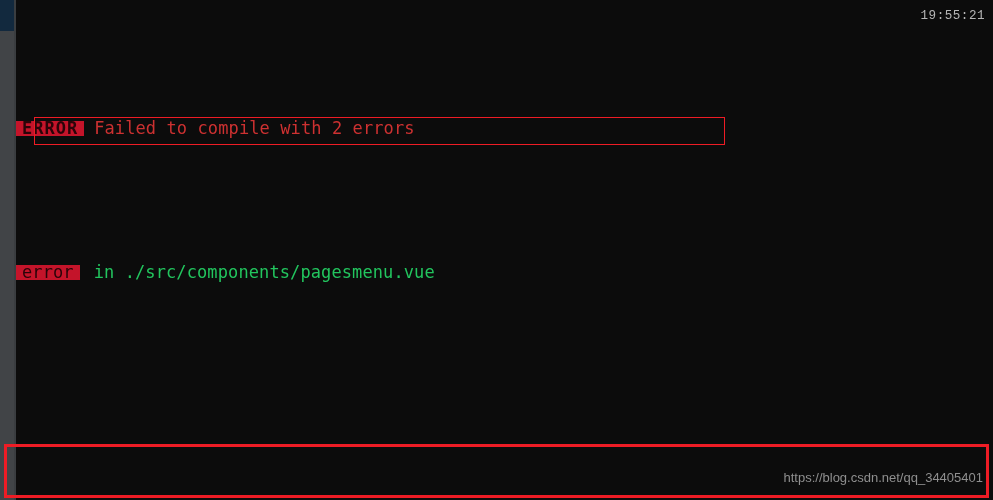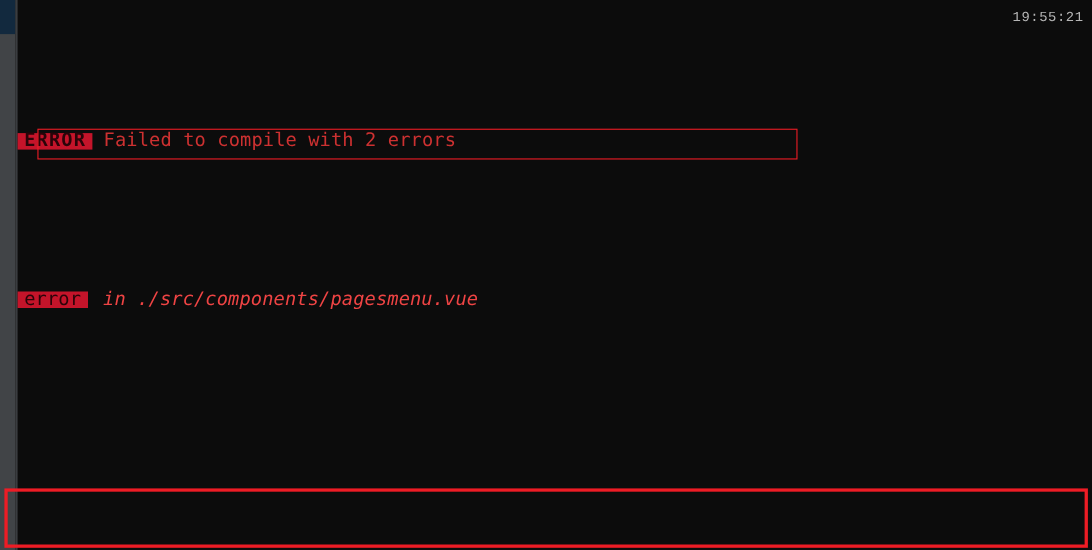--- a/index.html
+++ b/index.html
@@ -52,21 +52,21 @@
     white-space: pre;
   }
   .line {
     height: 16px;
     white-space: pre;
     letter-spacing: 0.1px;
   }
   .spacer { height: 16px; }
   .half-spacer { height: 8px; }
   .redtext { color: #cd3131; }
-  .white { color: #ef4444; font-style: italic; }
+  .white { color: #22c55e; }
 
   .badge {
     display: inline-block;
     background: #c4142a;
     color: #2a0409;
     font-weight: bold;
     padding: 0 6px;
     line-height: 15px;
     letter-spacing: 1px;
   }
@@ -189,14 +189,15 @@
     
 
     
     
 
   </div>
 
   <div id="box-eslint"></div>
   <div id="box-template"></div>
 
+  <div id="watermark">https://blog.csdn.net/qq_34405401</div>
 
 </div>
 
 </body></html>

